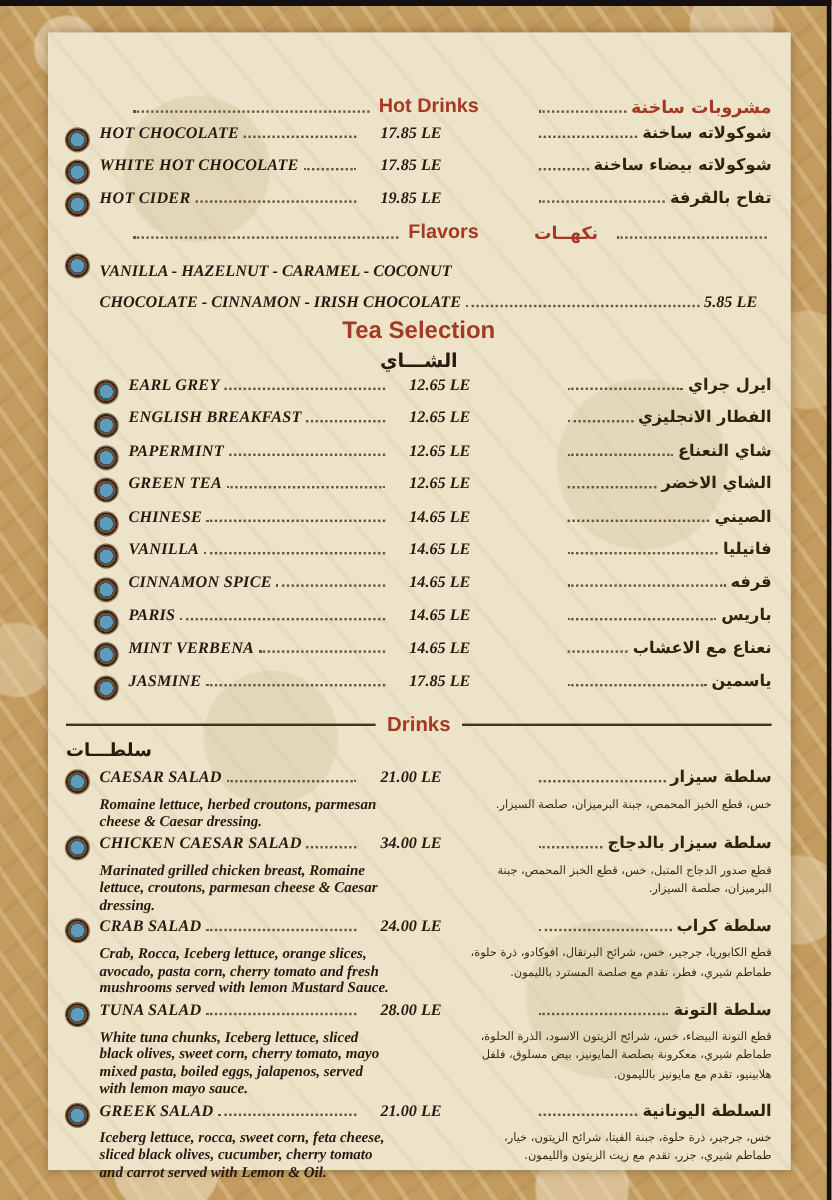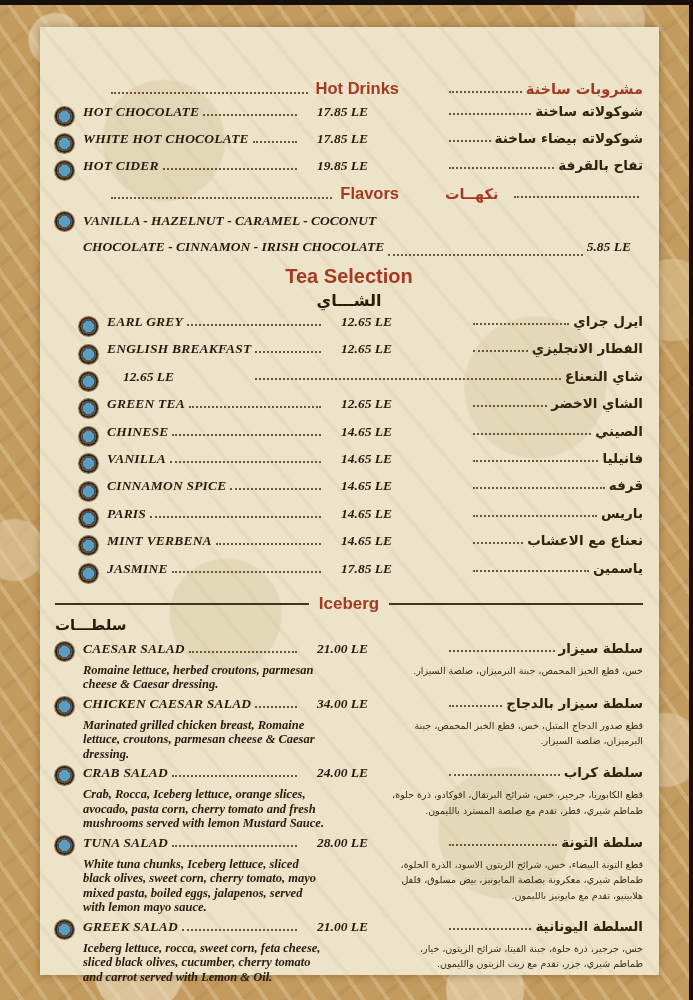--- a/index.html
+++ b/index.html
@@ -44,21 +44,21 @@
   .item-row{display:flex;align-items:baseline;height:27px;}
   .bullet{flex:none;width:19px;height:19px;border-radius:50%;align-self:center;margin-right:9px;
     background:radial-gradient(circle,#5d9cba 0 5.5px,#2f5a74 5.5px 6.5px,#7c4a22 6.5px 8px,#3a2410 8px);
     box-shadow:0 0 0 1px rgba(46,28,12,.55), inset 0 0 2px rgba(0,0,0,.4);}
   .en-zone{display:flex;align-items:baseline;width:218px;}
   .name{font-family:"Liberation Serif",serif;font-style:italic;font-weight:bold;font-size:13.5px;color:#271a0e;letter-spacing:.2px;white-space:nowrap;}
   .price{font-family:"Liberation Serif",serif;font-style:italic;font-weight:bold;font-size:13.5px;color:#271a0e;width:92px;flex:none;padding-left:16px;white-space:nowrap;}
   .ar-zone{display:flex;align-items:baseline;flex:1;margin-left:36px;}
   .ar-name{font-family:"DejaVu Sans",sans-serif;font-weight:bold;font-size:13.5px;color:#342210;white-space:nowrap;}
   
-  .flav-line{display:flex;align-items:center;height:26px;}
+  .flav-line{display:flex;align-items:flex-end;height:26px;}
   .flav-text{font-family:"Liberation Serif",serif;font-style:italic;font-weight:bold;font-size:13.5px;color:#271a0e;white-space:nowrap;}
   .flav-line.indent{margin-left:28px;margin-right:12px;}
   
   .center-hdr{text-align:center;margin-top:6px;}
   .center-en{font-weight:bold;font-size:20px;color:#a43a23;line-height:26px;}
   .center-ar{font-family:"DejaVu Sans",sans-serif;font-weight:bold;font-size:16px;color:#2a1a0b;line-height:24px;}
   .sec-tea .item-row{height:27.4px;padding-left:24px;}
   .sec-tea{margin-top:-3px;}
   
   .divider-row{display:flex;align-items:center;height:22px;margin-top:6px;}
@@ -171,20 +171,24 @@
       <span class="dots"></span>
     </span>
     <span class="price">12.65 LE</span>
     <span class="ar-zone">
       <span class="dots"></span>
       <span class="ar-name">الفطار الانجليزي</span>
     </span>
   </div>
           <div class="item-row">
     <span class="bullet"></span>
+    <span class="en-zone">
+      <span class="name">PAPERMINT</span>
+      <span class="dots"></span>
+    </span>
     <span class="price">12.65 LE</span>
     <span class="ar-zone">
       <span class="dots"></span>
       <span class="ar-name">شاي النعناع</span>
     </span>
   </div>
           <div class="item-row">
     <span class="bullet"></span>
     <span class="en-zone">
       <span class="name">GREEN TEA</span>
@@ -266,21 +270,21 @@
     <span class="ar-zone">
       <span class="dots"></span>
       <span class="ar-name">ياسمين</span>
     </span>
   </div>
         </div>
         <div class="sec-salads">
           <div>
     <div class="divider-row">
       <span class="rule"></span>
-      <span class="label-en">Iceberg</span>
+      <span class="label-en">Drinks</span>
       <span class="rule"></span>
     </div>
     <div class="center-ar-sm">سلطـــات</div>
   </div>
           <div class="salad">
     <div class="item-row">
       <span class="bullet"></span>
       <span class="en-zone">
         <span class="name">CAESAR SALAD</span>
         <span class="dots"></span>

